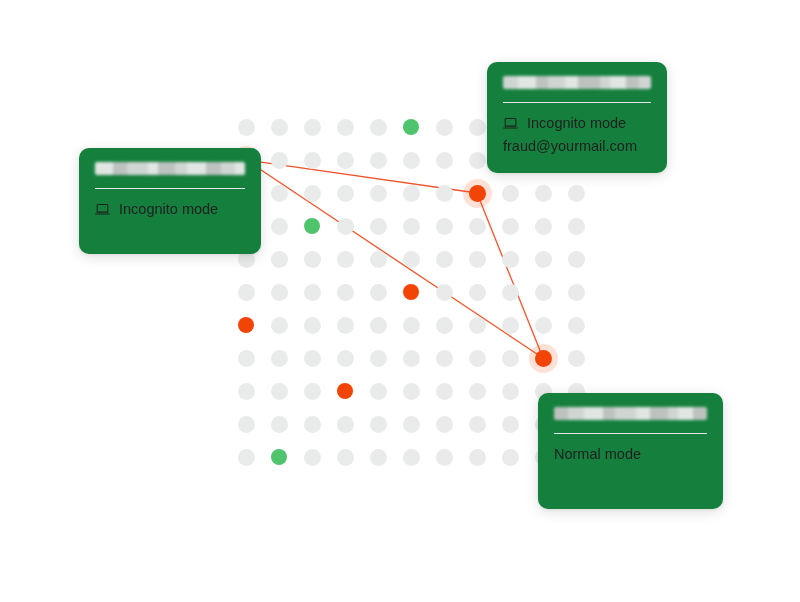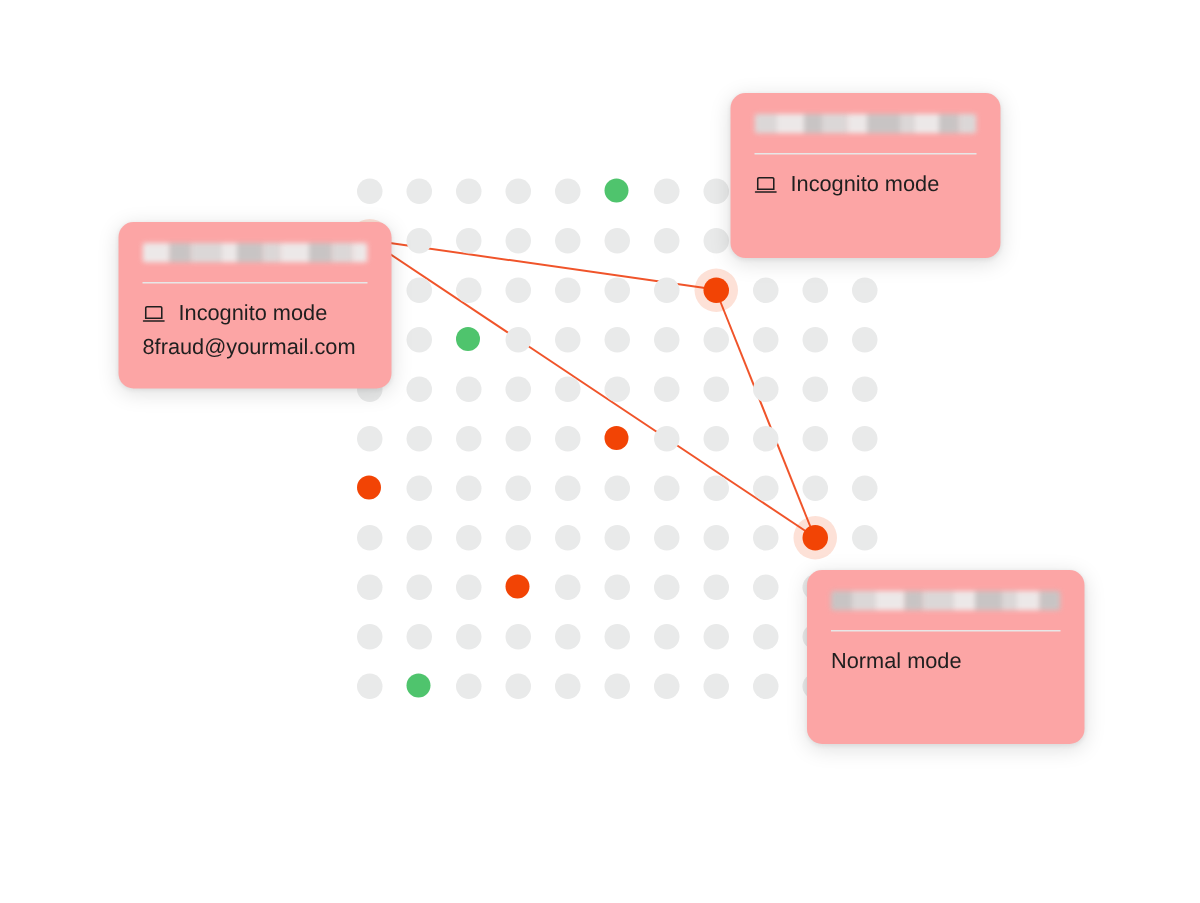--- a/index.html
+++ b/index.html
@@ -56,21 +56,21 @@
   .lines-layer {
     position: absolute;
     left: 0; top: 0;
     width: 800px; height: 602px;
     pointer-events: none;
   }
 
   
   .card {
     position: absolute;
-    background: #fca5a5;
+    background: #15803d;
     border-radius: 10px;
     box-shadow: 0 3px 14px rgba(17, 17, 17, 0.13),
                 0 1px 3px rgba(17, 17, 17, 0.07);
     box-sizing: border-box;
     padding: 14px 16px 16px 16px;
   }
   .redacted {
     height: 13px;
     border-radius: 2px;
     overflow: hidden;
@@ -260,21 +260,20 @@
           <span style="width: 7%; background: rgb(236, 236, 236);"></span>
         </div>
         <div class="card-divider"></div>
         <div class="mode-row">
           <svg class="laptop-icon" viewBox="0 0 16 13">
             <path d="M3.2 1.2 h9.6 a0.9 0.9 0 0 1 0.9 0.9 v7.2 h-11.4 v-7.2 a0.9 0.9 0 0 1 0.9 -0.9 z" fill="none" stroke="#1f1f1f" stroke-width="1.1"></path>
             <line x1="0.7" y1="11.3" x2="15.3" y2="11.3" stroke="#1f1f1f" stroke-width="1.1" stroke-linecap="round"></line>
           </svg>
           <span class="mode-label">Incognito mode</span>
         </div>
-        <div class="card-email">8fraud@yourmail.com</div>
       </div>
       <div class="card" style="left: 487px; top: 62px; width: 180px; min-height: 110px;">
         <div class="redacted">
           <span style="width: 9.80392%; background: rgb(218, 218, 218);"></span>
           <span style="width: 12.7451%; background: rgb(236, 236, 236);"></span>
           <span style="width: 7.84314%; background: rgb(198, 198, 198);"></span>
           <span style="width: 11.7647%; background: rgb(218, 218, 218);"></span>
           <span style="width: 8.82353%; background: rgb(236, 236, 236);"></span>
           <span style="width: 14.7059%; background: rgb(198, 198, 198);"></span>
           <span style="width: 6.86275%; background: rgb(218, 218, 218);"></span>
@@ -283,22 +282,23 @@
           <span style="width: 7.84314%; background: rgb(218, 218, 218);"></span>
         </div>
         <div class="card-divider"></div>
         <div class="mode-row">
           <svg class="laptop-icon" viewBox="0 0 16 13">
             <path d="M3.2 1.2 h9.6 a0.9 0.9 0 0 1 0.9 0.9 v7.2 h-11.4 v-7.2 a0.9 0.9 0 0 1 0.9 -0.9 z" fill="none" stroke="#1f1f1f" stroke-width="1.1"></path>
             <line x1="0.7" y1="11.3" x2="15.3" y2="11.3" stroke="#1f1f1f" stroke-width="1.1" stroke-linecap="round"></line>
           </svg>
           <span class="mode-label">Incognito mode</span>
         </div>
+        <div class="card-email">fraud@yourmail.com</div>
       </div>
-      <div class="card no-icon" style="left: 538px; top: 380px; width: 185px; min-height: 116px;">
+      <div class="card no-icon" style="left: 538px; top: 393px; width: 185px; min-height: 116px;">
         <div class="redacted">
           <span style="width: 8.82353%; background: rgb(198, 198, 198);"></span>
           <span style="width: 10.7843%; background: rgb(218, 218, 218);"></span>
           <span style="width: 12.7451%; background: rgb(236, 236, 236);"></span>
           <span style="width: 7.84314%; background: rgb(198, 198, 198);"></span>
           <span style="width: 13.7255%; background: rgb(218, 218, 218);"></span>
           <span style="width: 8.82353%; background: rgb(236, 236, 236);"></span>
           <span style="width: 11.7647%; background: rgb(198, 198, 198);"></span>
           <span style="width: 6.86275%; background: rgb(218, 218, 218);"></span>
           <span style="width: 9.80392%; background: rgb(236, 236, 236);"></span>

